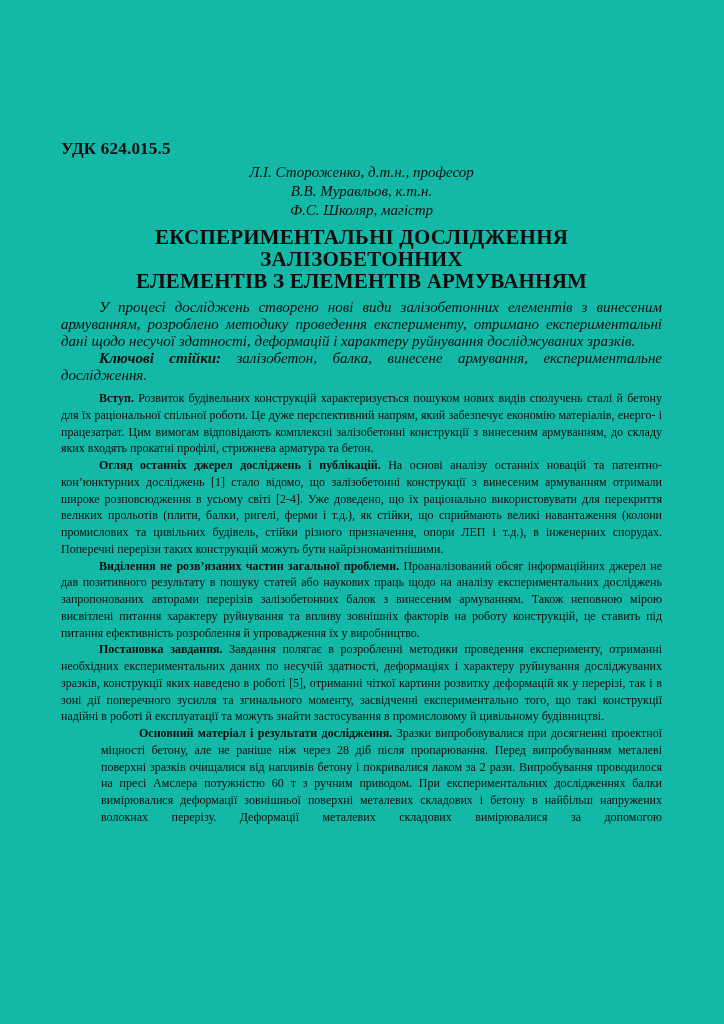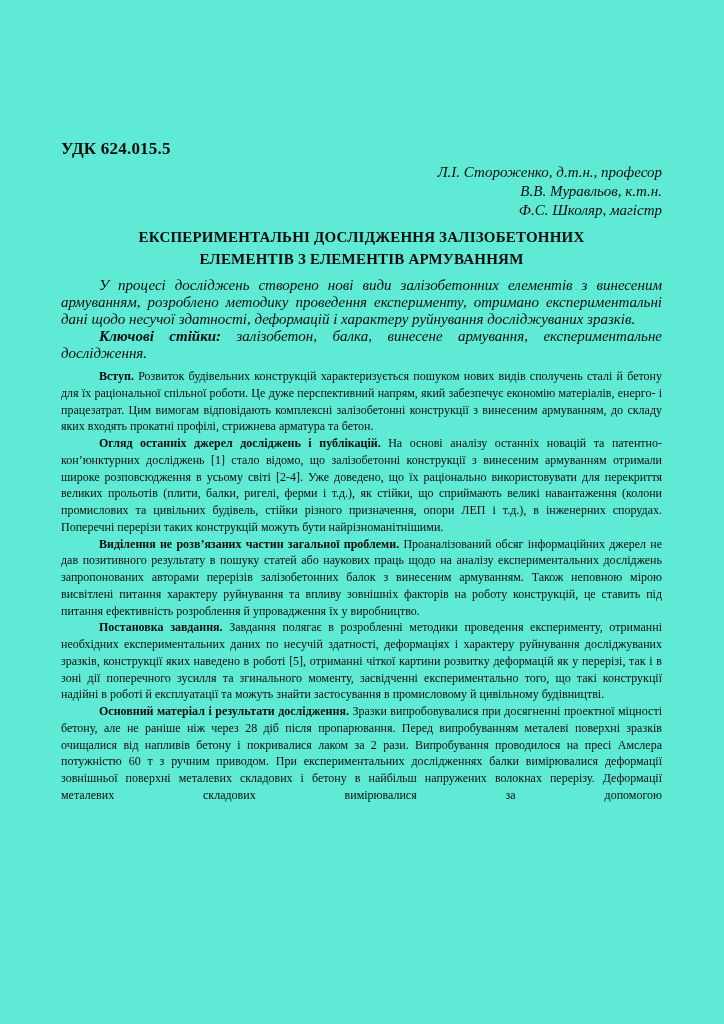--- a/index.html
+++ b/index.html
@@ -4,51 +4,51 @@
 <style>
   html, body {
     margin: 0;
     padding: 0;
     background: #ffffff;
   }
   .page {
     position: relative;
     width: 724px;
     height: 1024px;
-    background: #5eead4;
+    background: #14b8a6;
     overflow: hidden;
     font-family: "Liberation Serif", "DejaVu Serif", serif;
     color: #0c0c0c;
   }
   .content {
     position: absolute;
     left: 61px;
     top: 0;
     width: 601px;
   }
   .udc {
     margin-top: 139px;
     font-size: 17px;
     font-weight: bold;
     line-height: 19px;
     letter-spacing: 0.2px;
   }
   .authors {
     margin-top: 5px;
-    text-align: right;
+    text-align: center;
     font-style: italic;
     font-size: 15px;
     line-height: 19px;
   }
   .authors div { white-space: nowrap; }
   .title {
     margin-top: 6px;
     text-align: center;
     font-weight: bold;
-    font-size: 15px;
+    font-size: 21px;
     line-height: 22px;
     letter-spacing: 0.2px;
   }
   .abstract-block {
     margin-top: 7px;
     font-style: italic;
     font-size: 15px;
     line-height: 17px;
   }
   p {
@@ -63,20 +63,21 @@
     margin-top: 6px;
     font-size: 12px;
     line-height: 16.75px;
   }
   .sec-heading {
     font-weight: bold;
   }
   .continues {
     
     text-align-last: justify;
+    margin-left: 40px;
   }
 </style>
 </head>
 <body>
 
 <div class="page">
   <div class="content">
 
     <div class="udc">УДК 624.015.5</div>
 

